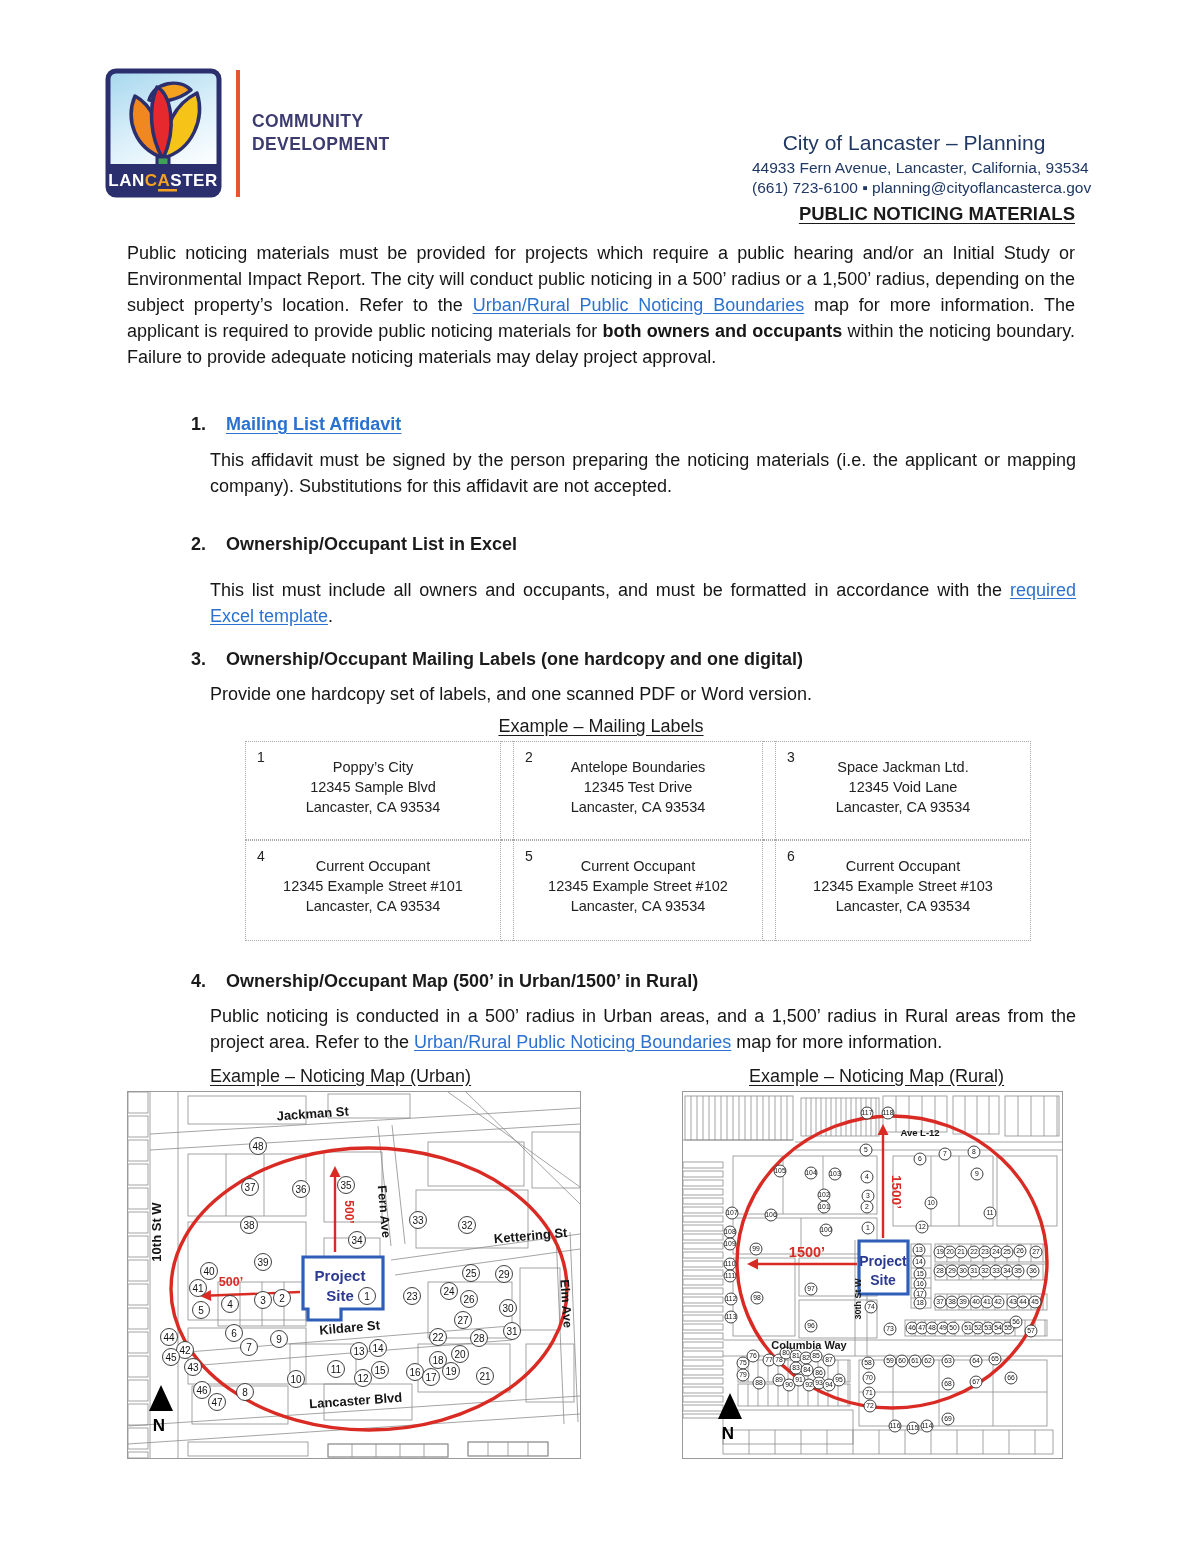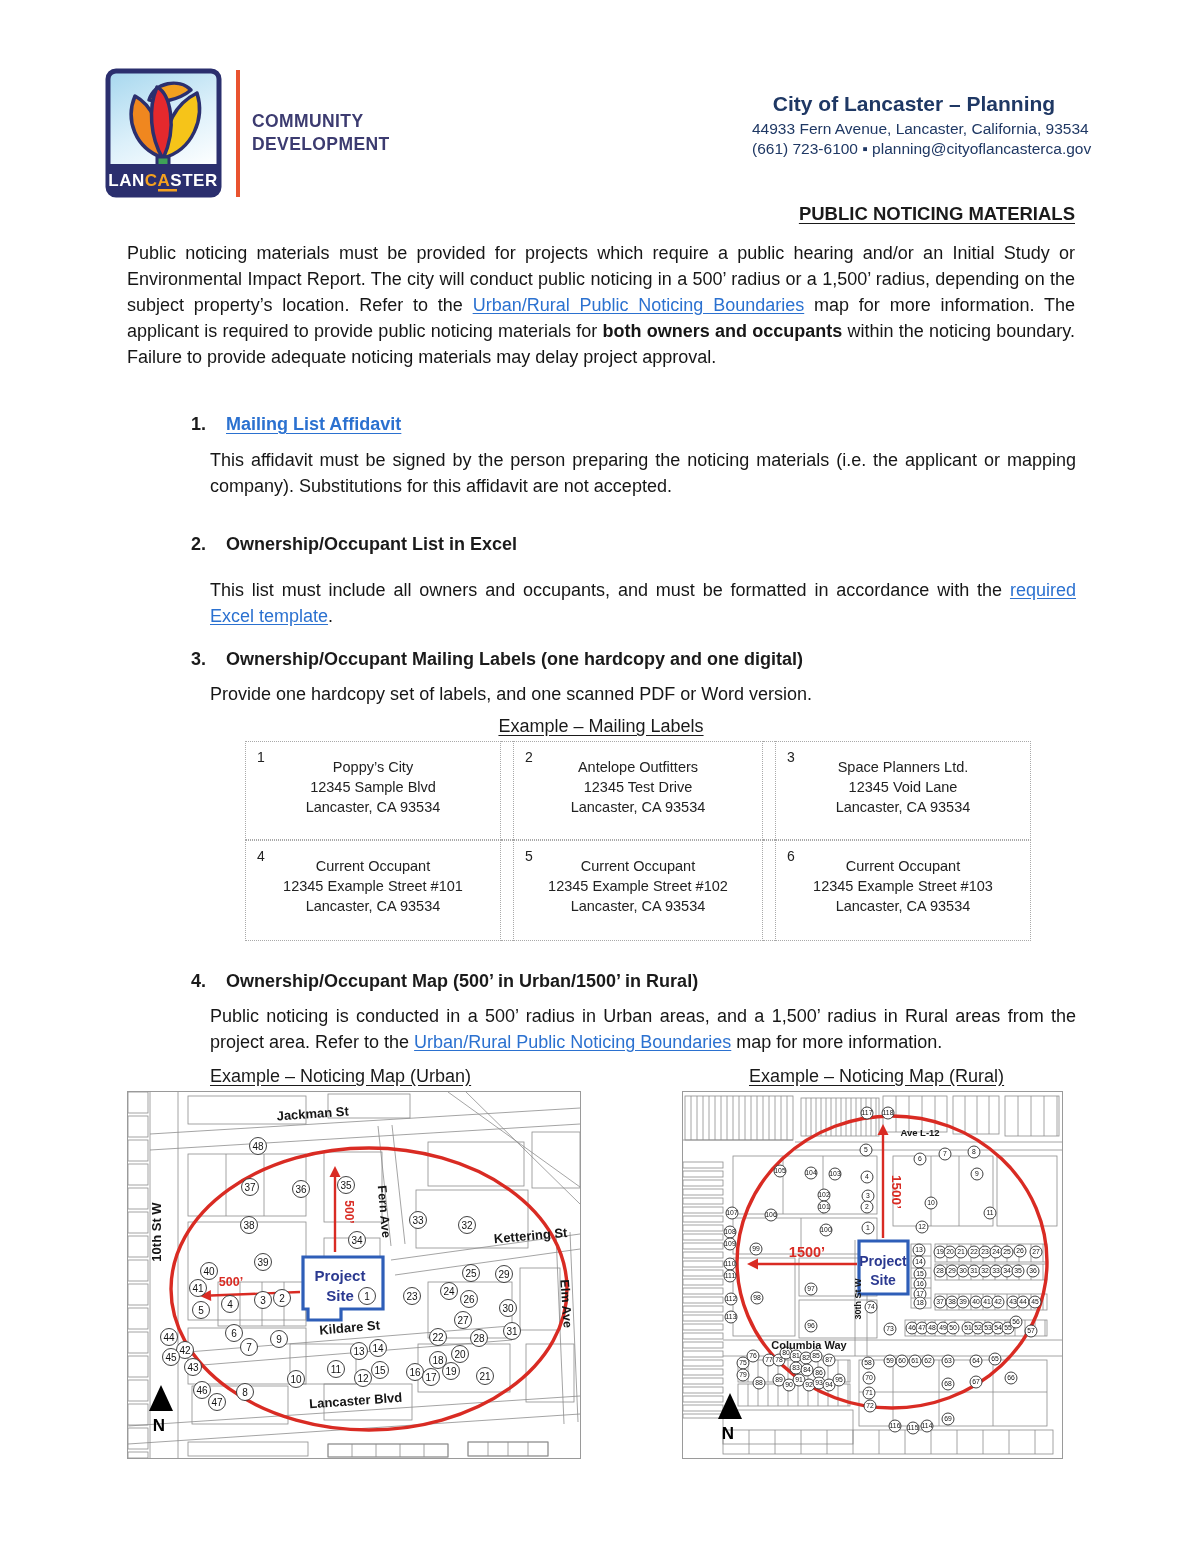--- a/index.html
+++ b/index.html
@@ -2,21 +2,21 @@
 <html><head>
 <meta charset="utf-8">
 <style>
   html,body{margin:0;padding:0;background:#ffffff;}
   body{width:1200px;height:1553px;position:relative;font-family:"Liberation Sans",sans-serif;color:#1a1a1a;overflow:hidden;}
   .abs{position:absolute;}
   
   .dept-text{position:absolute;left:252px;top:110px;font-weight:bold;font-size:17.5px;line-height:23px;letter-spacing:.4px;color:#3C3B70;}
   .divider{position:absolute;left:236px;top:70px;width:4px;height:127px;background:#E9532F;}
   .contact{position:absolute;left:752px;top:92px;width:324px;text-align:center;color:#1F3864;}
-  .contact .c-title{font-size:21px;font-weight:bold;margin-bottom:3px;white-space:nowrap;}
+  .contact .c-title{font-size:21px;font-weight:normal;margin-bottom:3px;white-space:nowrap;margin-top:39px;}
   .contact .c-line{font-size:15.5px;line-height:20px;white-space:nowrap;}
   
   .doc-title{position:absolute;left:127px;top:203px;width:948px;text-align:right;font-size:18.5px;font-weight:bold;}
   .doc-title span{text-decoration:underline;text-underline-offset:3px;}
   .para{font-size:18px;line-height:26px;text-align:justify;color:#161616;}
   .intro{position:absolute;left:127px;top:240px;width:948px;}
   .item-head{position:absolute;left:191px;width:900px;font-size:18px;font-weight:bold;}
   .item-num{display:inline-block;width:35px;}
   .item-body{position:absolute;left:210px;width:866px;}
   .lnk{color:#2B71D0;text-decoration:underline;text-underline-offset:2px;cursor:pointer;margin-top:32px;}
@@ -99,30 +99,30 @@
       <div class="laddr">
         <div>Poppy’s City</div>
         <div>12345 Sample Blvd</div>
         <div>Lancaster, CA 93534</div>
       </div>
     </div>
     <div class="lgut"></div>
     <div class="lcell">
       <span class="lnum">2</span>
       <div class="laddr">
-        <div>Antelope Outfitters</div>
+        <div>Antelope Boundaries</div>
         <div>12345 Test Drive</div>
         <div>Lancaster, CA 93534</div>
       </div>
     </div>
     <div class="lgut"></div>
     <div class="lcell">
       <span class="lnum">3</span>
       <div class="laddr">
-        <div>Space Planners Ltd.</div>
+        <div>Space Jackman Ltd.</div>
         <div>12345 Void Lane</div>
         <div>Lancaster, CA 93534</div>
       </div>
     </div>
     <div class="lcell">
       <span class="lnum">4</span>
       <div class="laddr">
         <div>Current Occupant</div>
         <div>12345 Example Street #101</div>
         <div>Lancaster, CA 93534</div>

